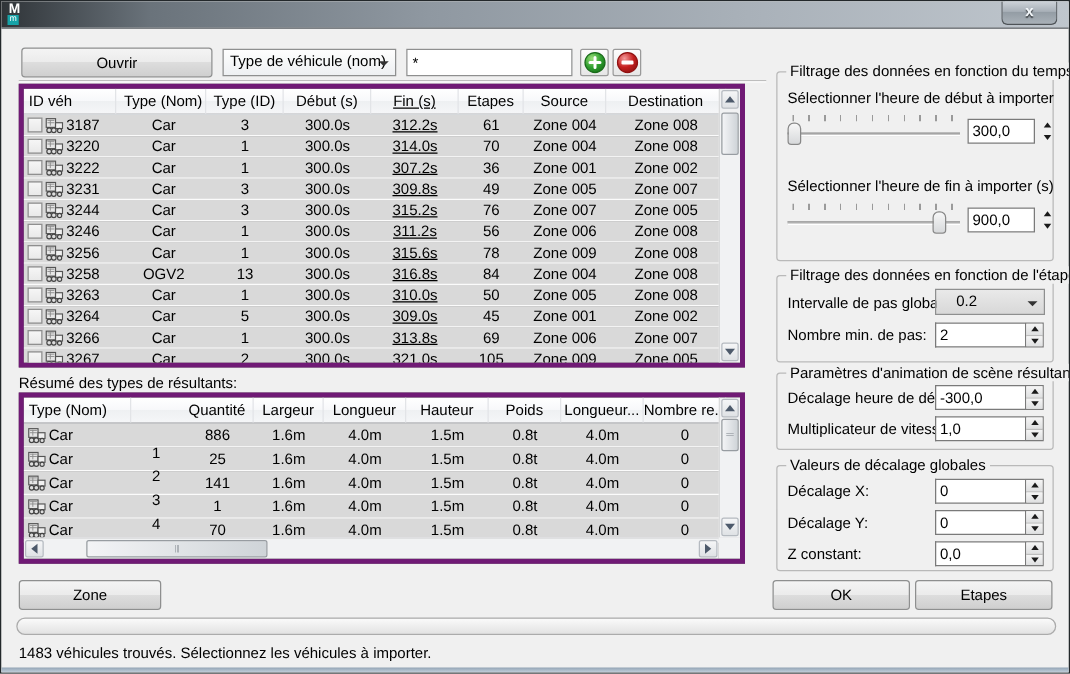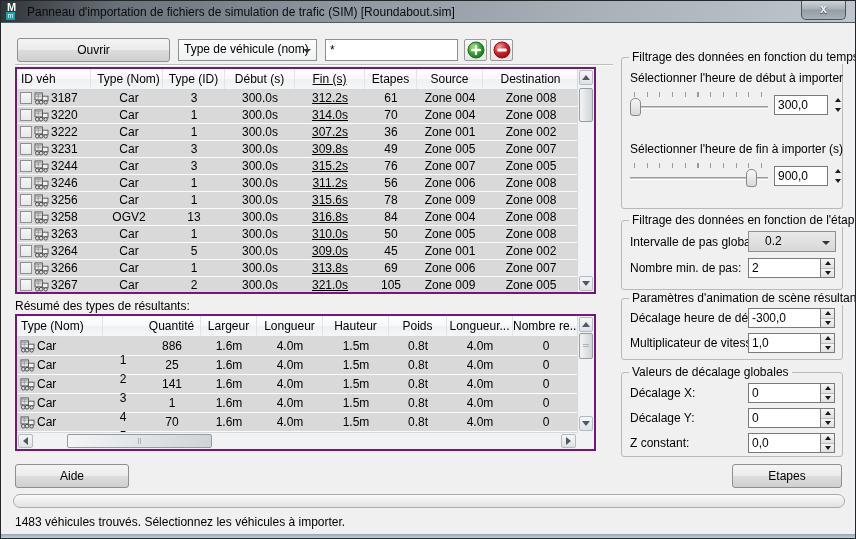--- a/index.html
+++ b/index.html
@@ -70,21 +70,21 @@
   .slider .track{position:absolute;left:0;right:0;top:15px;height:3px;
     border-top:1px solid #9b9b9b;border-bottom:1px solid #fff;background:#c6c6c6;}
   .slider .thumb{position:absolute;top:7px;width:11px;height:18px;
     background:linear-gradient(#f7f7f7,#d7d9db);border:1px solid #888;border-radius:5px 5px 3px 3px;}
   
   .group{position:absolute;left:620px;width:222px;border:1px solid #b9b9b9;border-radius:3px;}
   .gtitle{position:absolute;top:-8px;left:7px;background:#f0f0f0;padding:0 3px;white-space:nowrap;}
   .glabel{position:absolute;white-space:nowrap;}
   .glabel.clip{width:120px;overflow:hidden;}
   
-  .lview{position:absolute;border:2px solid #701a75;background:#737373;overflow:hidden;}
+  .lview{position:absolute;border:4px solid #701a75;background:#737373;overflow:hidden;}
   .lv-head{display:flex;height:21px;
     background:linear-gradient(#ffffff,#f7f8fa 50%,#eef0f2 50%,#f5f6f8);
     border-bottom:1px solid #d5d8db;}
   .lv-head .hc{border-right:1px solid #e2e4e7;line-height:20px;text-align:center;
     white-space:nowrap;overflow:hidden;flex:none;}
   .hc.left{text-align:left;padding-left:4px;}
   .lv-row{display:flex;align-items:center;background:#d9d9d9;border-bottom:1px solid #fbfbfb;}
   .vt .lv-row{height:17px;}
   .st .lv-row{height:19px;}
   .lv-row .c{flex:none;text-align:center;white-space:nowrap;overflow:hidden;}
@@ -131,21 +131,20 @@
 </head>
 <body>
 
 <div class="window">
 
   <div class="titlebar">
     <span class="app-icon">
       <span class="m-top">M</span>
       <span class="m-sq">m</span>
     </span>
-    <span class="title-text">Panneau d'importation de fichiers de simulation de trafic (SIM) [Roundabout.sim]</span>
   </div>
   <div class="close-btn">x</div>
 
   <div class="btn" style="left:16px;top:37px;width:153px;">Ouvrir</div>
   <div class="combo" style="left:177px;top:38px;width:139px;">
     <span>Type de véhicule (nom)</span>
     <span class="arr"></span>
   </div>
   <input class="tfield" style="left: 324px; top: 38px; width: 133px;" value="*">
   <div class="icon-btn" style="left:463px;top:38px;">
@@ -734,18 +733,19 @@
         <div>
             <span class="tri-up"></span>
           </div>
         <div>
             <span class="tri-dn"></span>
           </div>
       </div>
     </div>
   </div>
 
-  <div class="btn" style="left:14px;top:463px;width:114px;">Aide</div>
+  <div class="btn" style="left:14px;top:463px;width:114px;">Zone</div>
+  <div class="btn" style="left:617px;top:463px;width:110px;">OK</div>
   <div class="btn" style="left:731px;top:463px;width:110px;">Etapes</div>
   <div class="progress"></div>
   <div class="status">1483 véhicules trouvés. Sélectionnez les véhicules à importer.</div>
   <div class="frame-bottom"></div>
 </div>
 
 </body></html>

